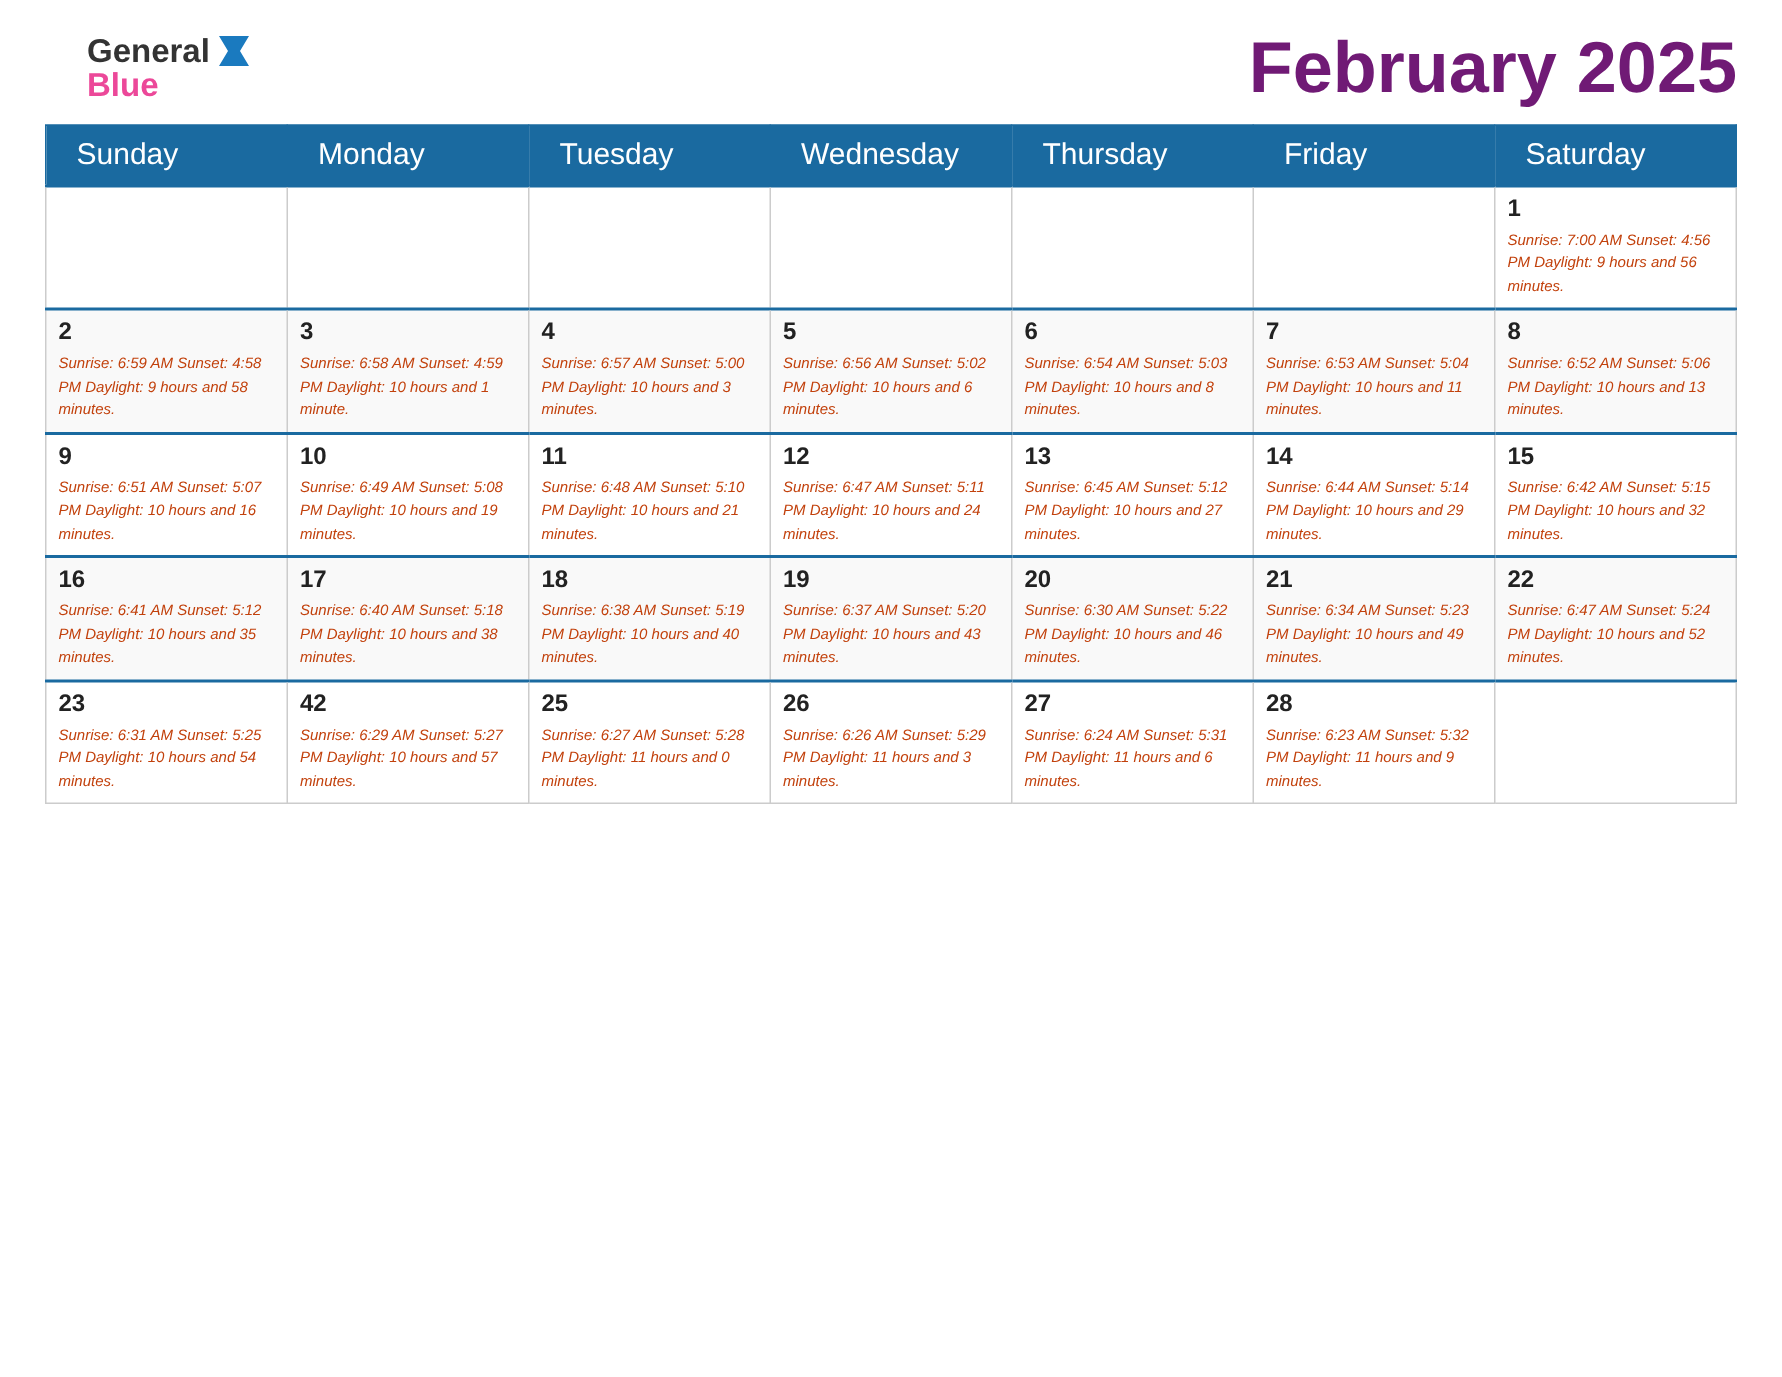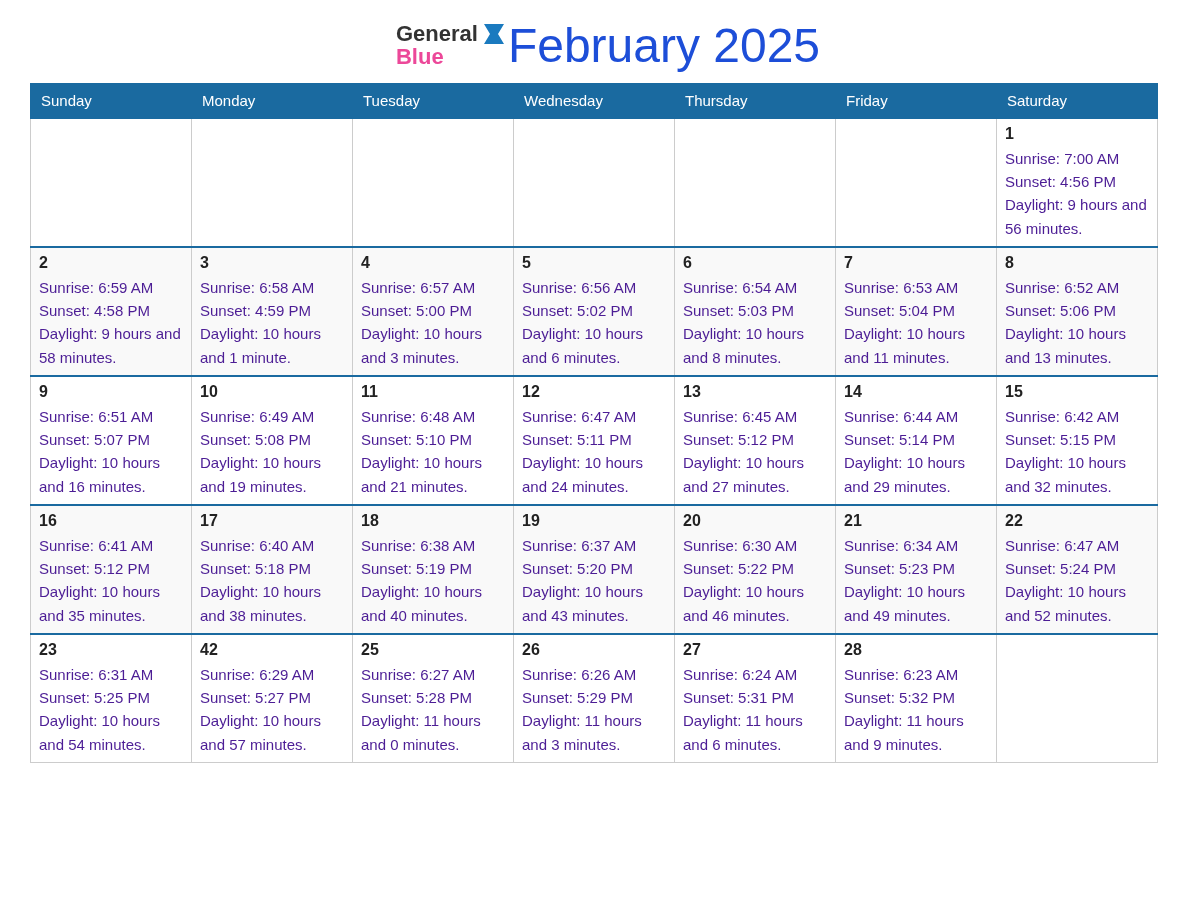--- a/index.html
+++ b/index.html
@@ -7,21 +7,21 @@
       font-family: Arial, sans-serif;
       background: #fff;
       color: #333;
       padding: 20px 30px;
       width: 1188px;
       min-height: 918px;
     }
     .header {
       display: flex;
       align-items: flex-start;
-      justify-content: center;
+      justify-content: space-between;
       margin-bottom: 10px;
       margin-left: 28px;
     }
     .logo-text-general {
       font-size: 22px;
       font-weight: bold;
       color: #333;
     }
     .logo-text-blue {
       font-size: 22px;
@@ -40,40 +40,40 @@
     }
     .logo-top-row {
       display: flex;
       align-items: center;
     }
     .title-block {
       text-align: right;
     }
     .calendar-title {
       font-size: 48px;
-      font-weight: normal;
-      color: #1d4ed8;
+      font-weight: bold;
+      color: #701a75;
       line-height: 1.1;
     }
     .calendar-subtitle {
       font-size: 20px;
       color: #555;
       margin-top: 4px;
     }
     .calendar-table {
       width: 100%;
       border-collapse: collapse;
       margin-top: 10px;
     }
     .calendar-table th {
       background-color: #1a6aa0;
       color: #fff;
-      font-size: 15px;
+      font-size: 20px;
       font-weight: normal;
-      padding: 8px 10px;
+      padding: 8px 20px;
       text-align: left;
       border: 1px solid #1a6aa0;
     }
     .calendar-table td {
       vertical-align: top;
       border: 1px solid #ccc;
       padding: 6px 8px;
       width: calc(100% / 7);
       min-height: 110px;
       font-size: 13px;
@@ -86,23 +86,24 @@
       border-top: 2px solid #1a6aa0;
     }
     .day-number {
       font-size: 16px;
       font-weight: bold;
       color: #222;
       display: block;
       margin-bottom: 4px;
     }
     .day-info {
-      font-size: 15px;
+      font-size: 10px;
       line-height: 1.55;
-      color: #4c1d95;
+      color: #c2410c;
+      font-style: italic;
     }
     .empty-cell {
       background: #fff;
     }
     
     .calendar-table tbody tr:nth-child(even) td {
       background: #f9f9f9;
     }
     .calendar-table tbody tr:nth-child(odd) td {
       background: #fff;

